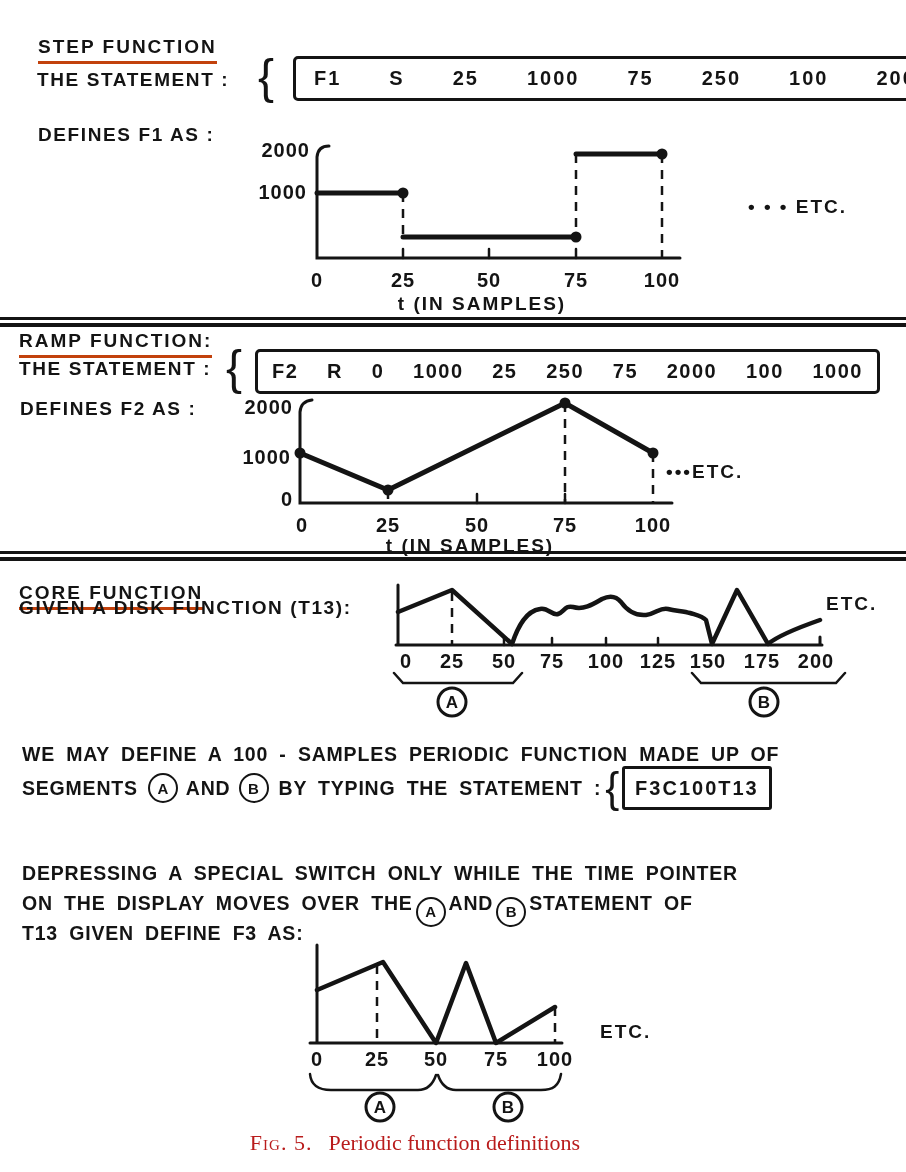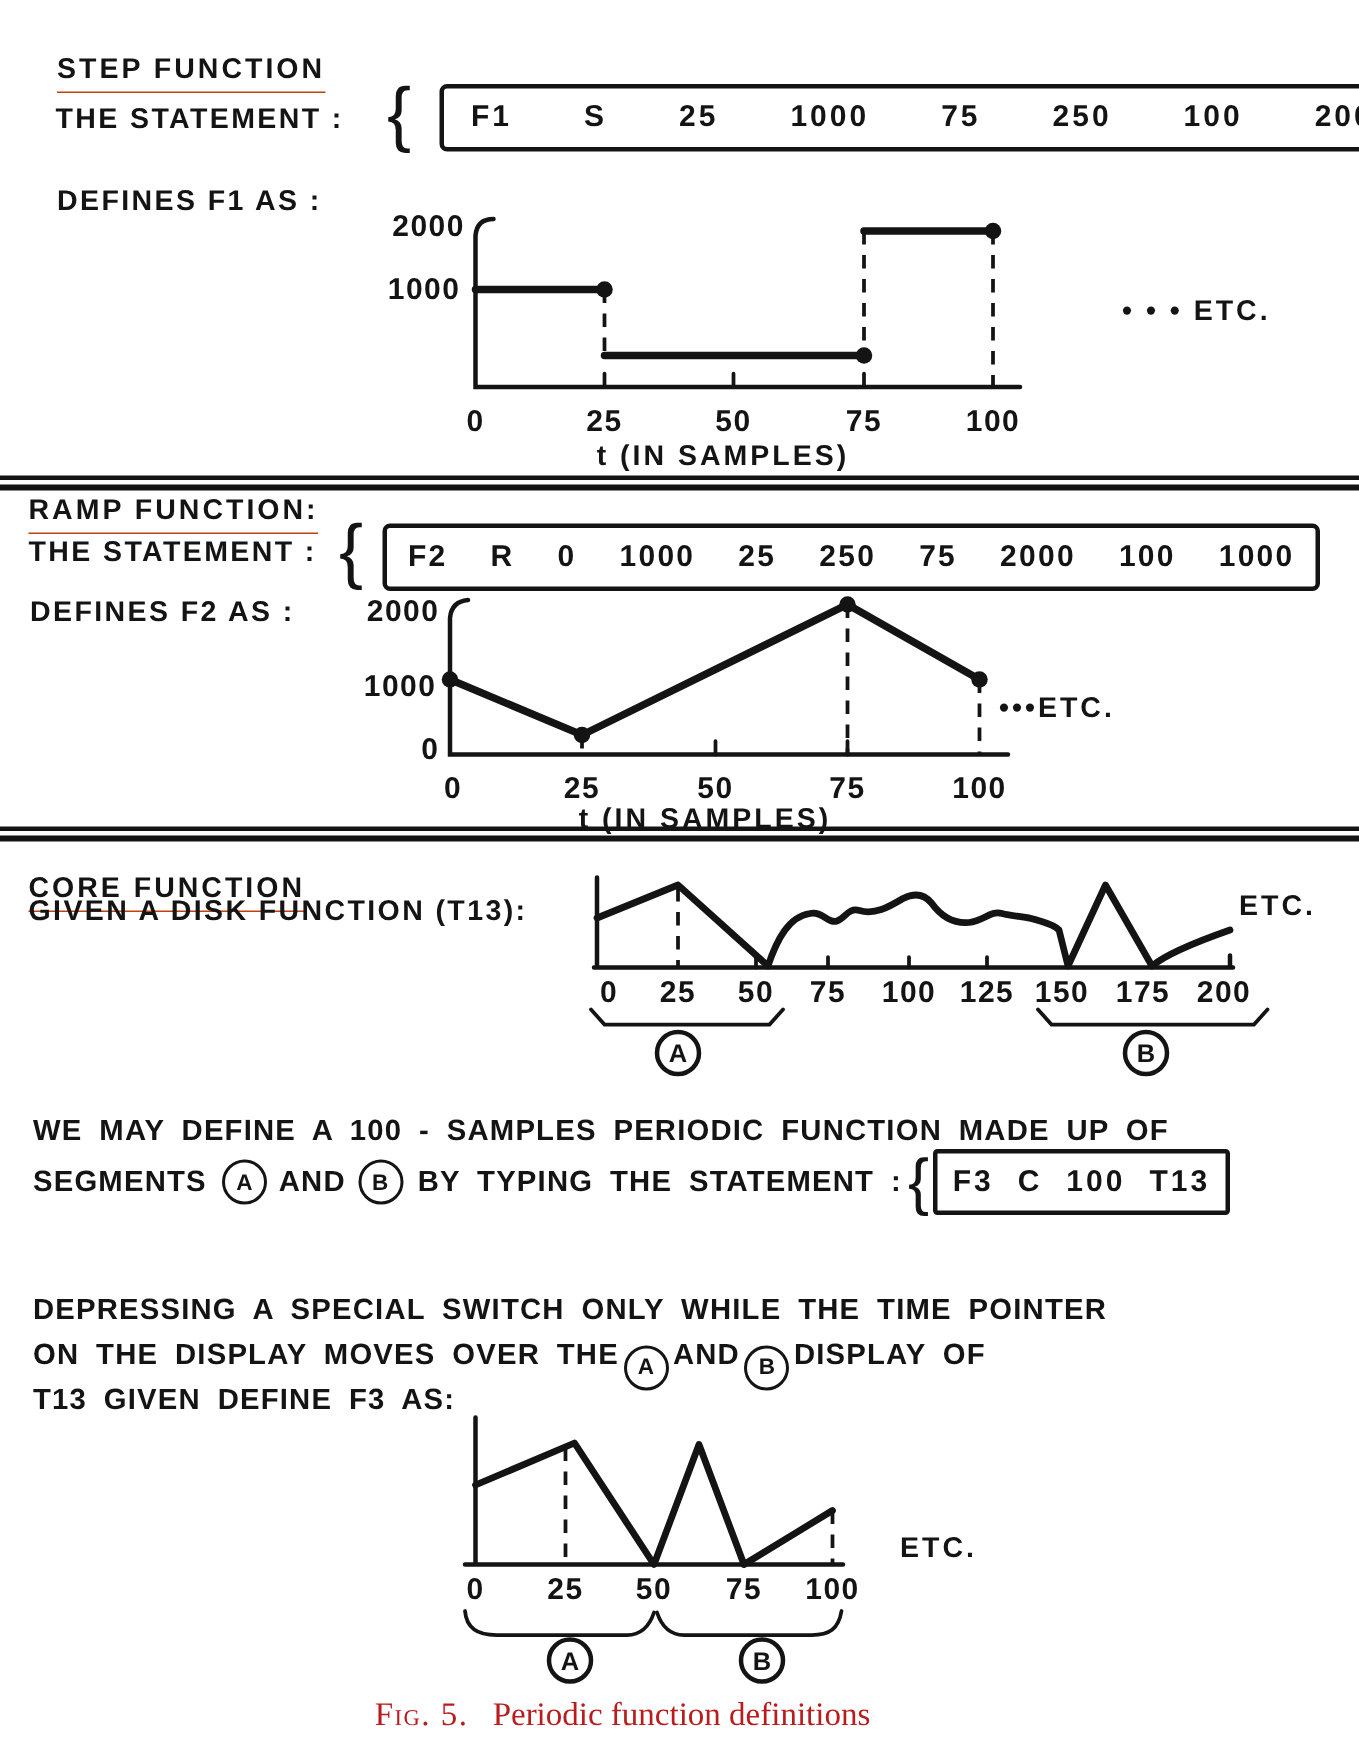--- a/index.html
+++ b/index.html
@@ -4,21 +4,21 @@
 <style>
   html,body{margin:0;padding:0;background:#e8e8e8;}
   .page{
     position:relative;width:906px;height:1172px;margin:0 auto;
     background:#ffffff;color:#141414;
     font-family:"Liberation Sans",sans-serif;font-weight:bold;
     overflow:hidden;
   }
   .abs{position:absolute;}
   .hand{font-size:19px;letter-spacing:1.6px;white-space:nowrap;}
-  .heading{font-size:19px;letter-spacing:2px;border-bottom:1px solid #c2410c;padding-bottom:3px;white-space:nowrap;}
+  .heading{font-size:19px;letter-spacing:2px;border-bottom:3px solid #c2410c;padding-bottom:3px;white-space:nowrap;}
   .para{font-size:19.5px;letter-spacing:0.8px;word-spacing:5px;white-space:nowrap;}
   .brace{font-weight:400;color:#141414;line-height:1;}
   .stmt-box{
     display:flex;align-items:center;justify-content:space-between;
     border:3.5px solid #141414;border-radius:5px;
     font-size:20px;letter-spacing:2px;box-sizing:border-box;
   }
   .circ{
     display:inline-flex;align-items:center;justify-content:center;
     width:26px;height:26px;border:2.5px solid #141414;border-radius:50%;
@@ -189,31 +189,31 @@
   </svg>
 
   <div class="abs para" style="left:22px;top:743px;">WE MAY DEFINE A 100 - SAMPLES PERIODIC FUNCTION MADE UP OF</div>
   <div class="abs para flexline" style="left:22px;top:767px;height:42px;">
     <span>SEGMENTS</span>
     <span class="circ" style="margin:0 8px 0 10px;">A</span>
     <span>AND</span>
     <span class="circ" style="margin:0 10px 0 8px;">B</span>
     <span>BY TYPING THE STATEMENT :</span>
     <span class="brace" style="font-size:42px;margin:0 2px 0 4px;">{</span>
-    <span class="stmt-box" style="height:44px;padding:0 10px;gap:16px;border-radius:3px;">
+    <span class="stmt-box" style="height:44px;padding:0 10px;border-radius:3px;">
       <span>F3</span>
       <span>C</span>
       <span>100</span>
       <span>T13</span>
     </span>
   </div>
 
   <div class="abs para" style="left:22px;top:862px;">DEPRESSING A SPECIAL SWITCH ONLY WHILE THE TIME POINTER</div>
   <div class="abs para" style="left:22px;top:892px;">
-    <span>ON THE DISPLAY MOVES OVER THE</span><span class="circ inline-circ">A</span><span>AND</span><span class="circ inline-circ">B</span><span>DISPLAY OF</span>
+    <span>ON THE DISPLAY MOVES OVER THE</span><span class="circ inline-circ">A</span><span>AND</span><span class="circ inline-circ">B</span><span>STATEMENT OF</span>
   </div>
   <div class="abs para" style="left:22px;top:922px;">T13 GIVEN DEFINE F3 AS:</div>
 
   <svg class="abs" style="left:0;top:935px;" width="906" height="193">
 
     <path class="ax" d="M317,10 V108 M310,108 H562"></path>
 
     <path class="curve" d="M317,55 L383,27 L436,108 L466,28 L496,108 L555,72"></path>
 
     <path class="dash" d="M377,30 V108"></path>

